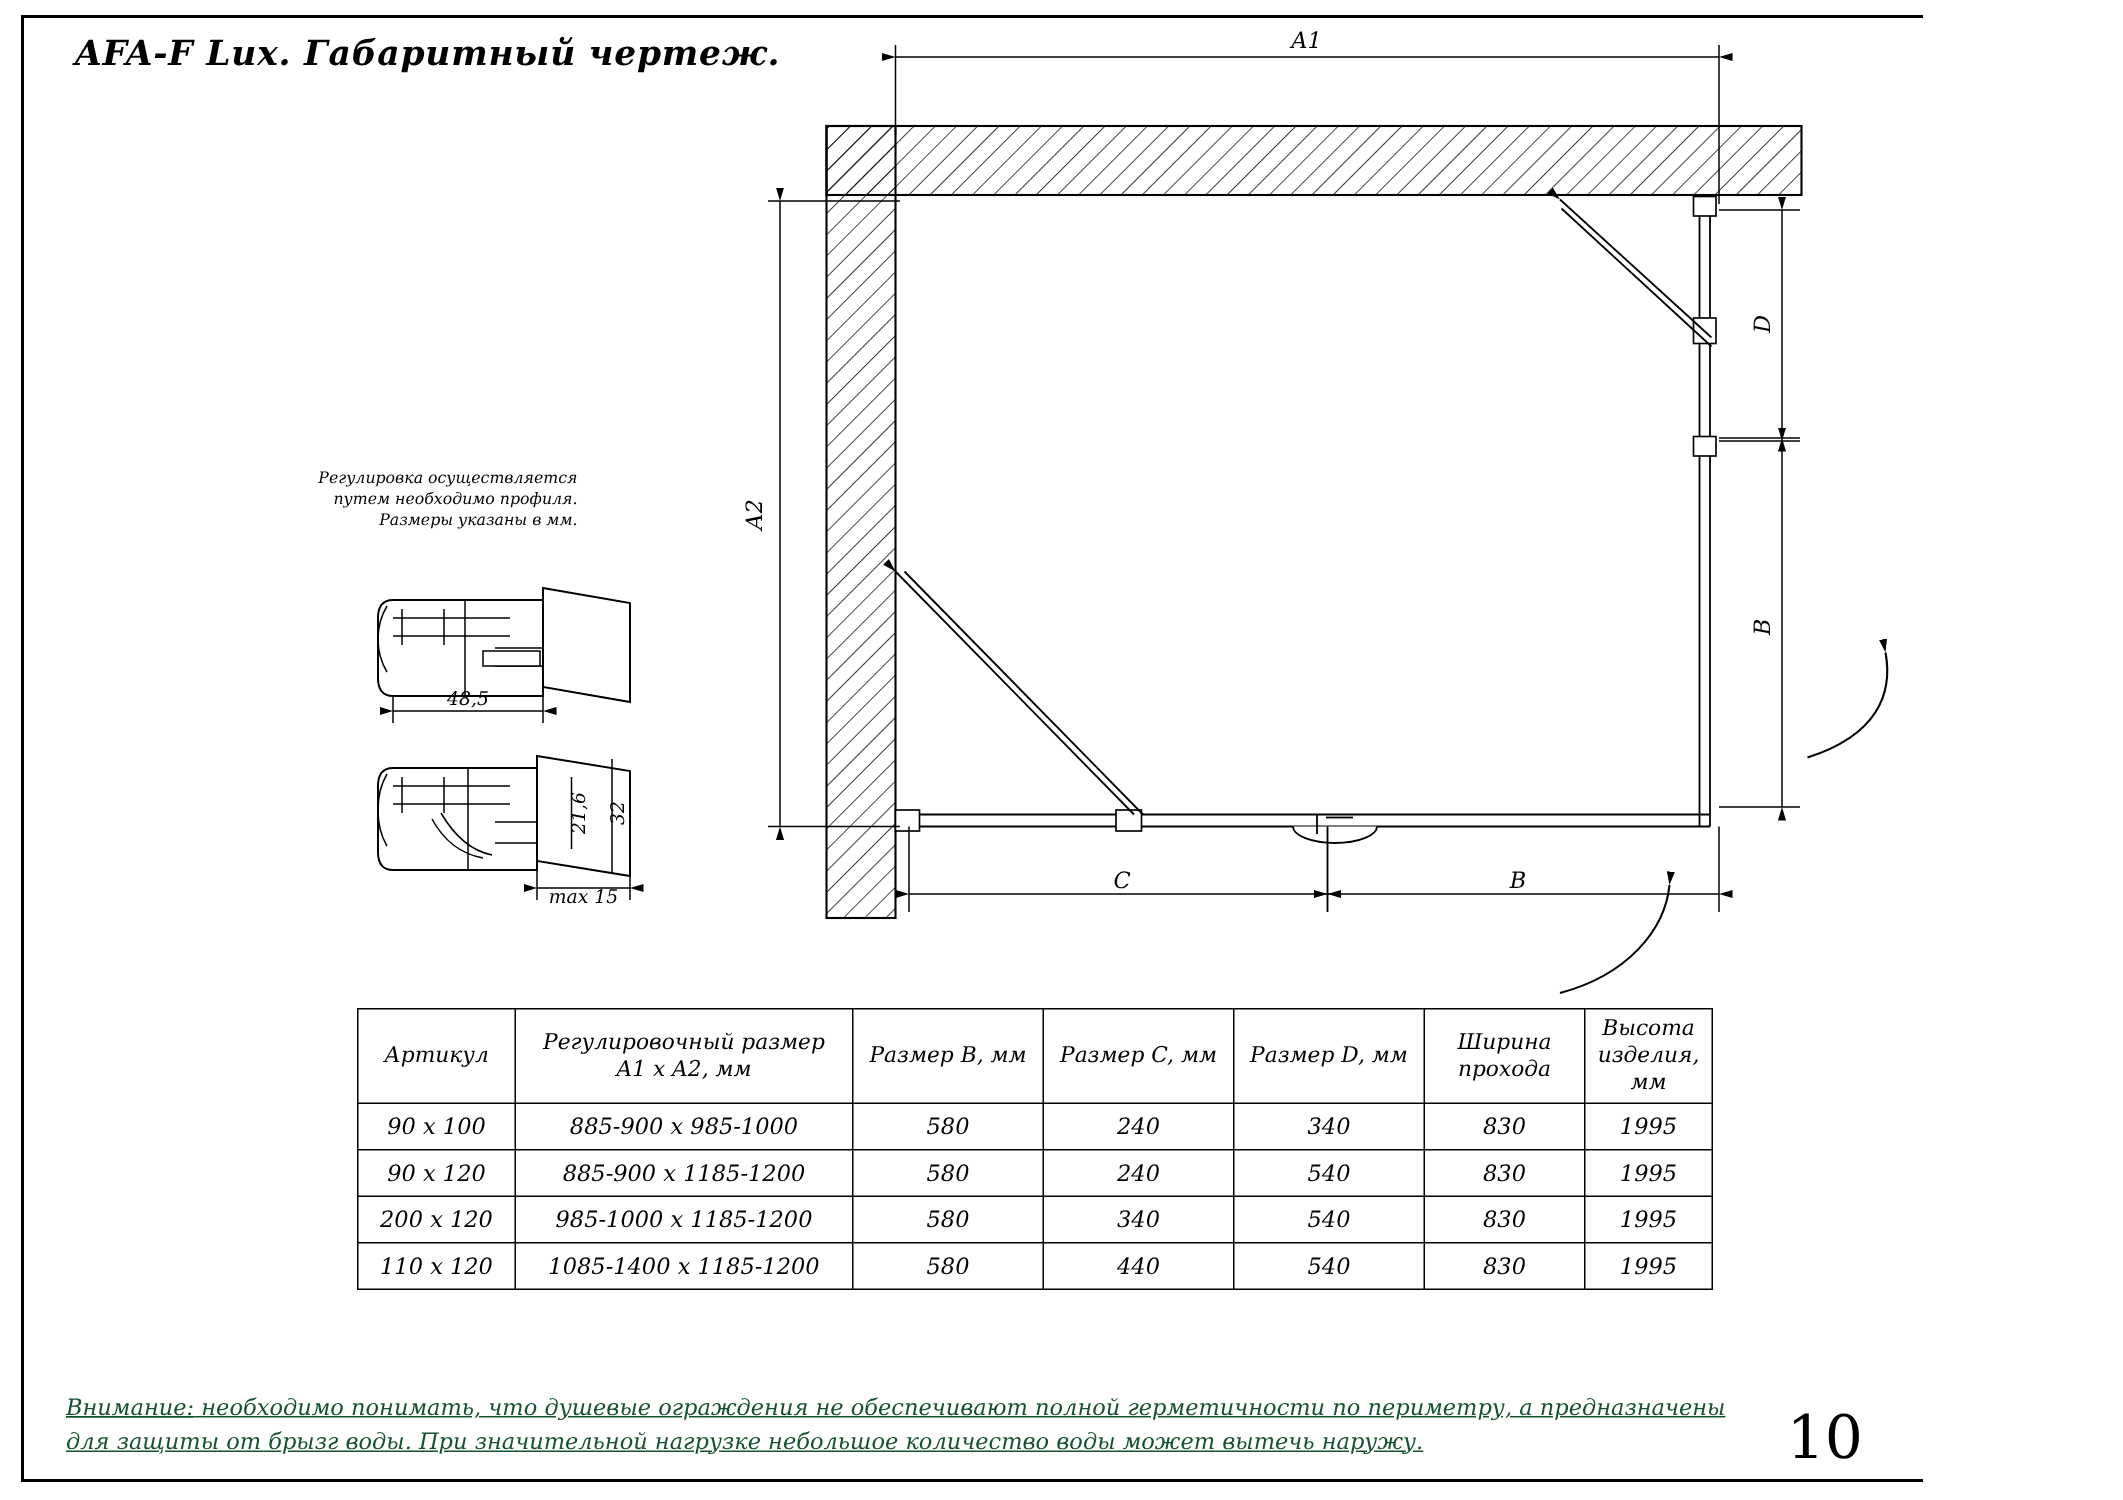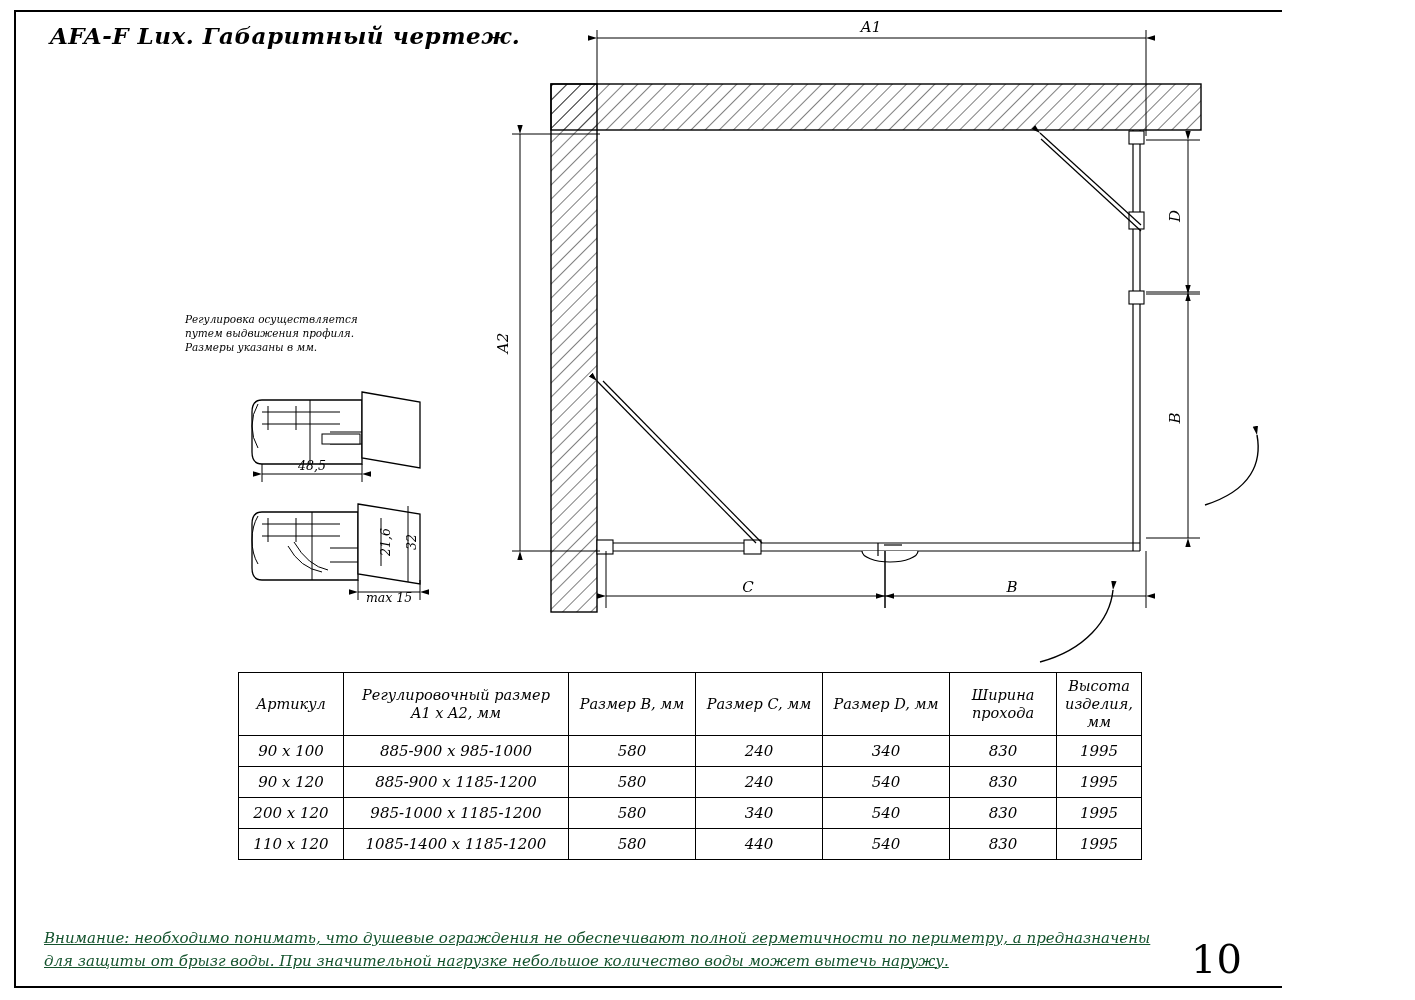--- a/index.html
+++ b/index.html
@@ -59,21 +59,21 @@
     text-decoration: underline;
   }
   .note-block .u {
     text-decoration: underline;
   }
   .profile-note {
     position: absolute;
     left: 185px;
     top: 312px;
     width: 200px;
-    text-align: left;
+    text-align: right;
     font-family: "DejaVu Serif", serif;
     font-style: italic;
     font-size: 10.5px;
     line-height: 1.35;
     color: #000;
   }
   .svg-layer {
     position: absolute;
     left: 0;
     top: 0;
@@ -129,21 +129,21 @@
 <body>
 
 <div id="page">
 
   <div class="frame"></div>
 
   <div class="title">AFA-F Lux. Габаритный чертеж.</div>
 
   <div class="profile-note">
     <div>Регулировка осуществляется</div>
-    <div>путем выдвижения профиля.</div>
+    <div>путем необходимо профиля.</div>
     <div>Размеры указаны в мм.</div>
   </div>
 
   <svg class="svg-layer" width="1415" height="1000" viewBox="0 0 1415 1000">
     <defs>
       <pattern id="hatch" width="10" height="10" patternTransform="rotate(45)" patternUnits="userSpaceOnUse">
         <line x1="0" y1="0" x2="0" y2="10" stroke="#000" stroke-width="1"></line>
       </pattern>
       <marker id="arrL" markerWidth="10" markerHeight="8" refX="9" refY="4" orient="auto" markerUnits="userSpaceOnUse">
         <path d="M9,4 L0,1.3 L0,6.7 z" fill="#000"></path>

